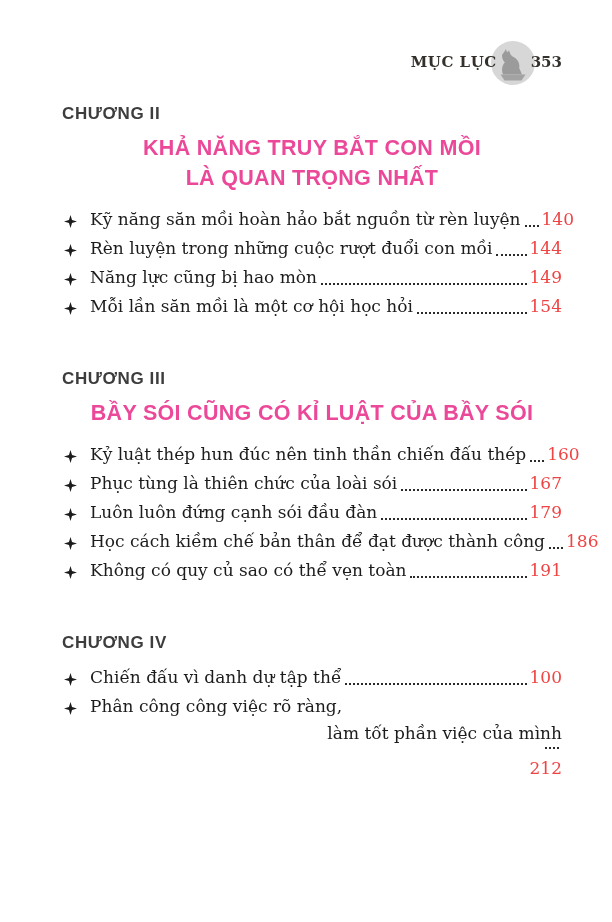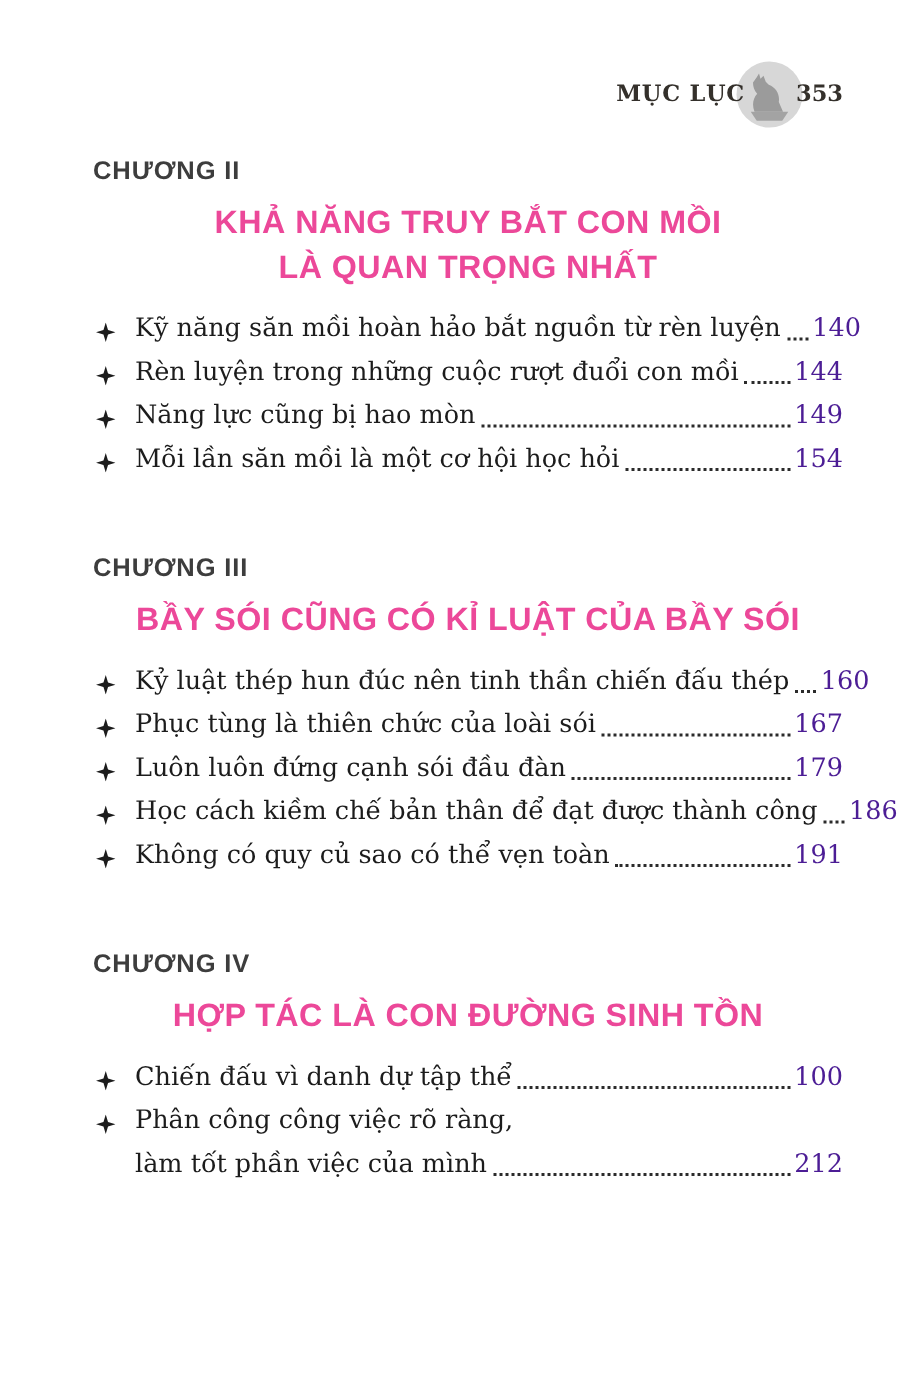--- a/index.html
+++ b/index.html
@@ -93,27 +93,28 @@
   }
   .leader {
     flex: 1 1 auto;
     min-width: 14px;
     border-bottom: 2px dotted #2b2b2b;
     margin: 0 3px 6px 4px;
   }
   .toc-page {
     font-size: 17px;
     line-height: 27px;
-    color: #4c1d95;
+    color: #ef4444;
   }
   .toc-cont {
     display: flex;
     align-items: flex-end;
     height: 29px;
     padding-left: 28px; 
+    flex-direction: column;
   }
 </style>
 </head>
 <body>
 
 <div class="page">
 
   <div class="running-header">
     <span class="header-title">MỤC LỤC</span>
     <span class="moon-wolf">
@@ -232,23 +233,20 @@
             </span>
           <span class="toc-title">Không có quy củ sao có thể vẹn toàn</span>
           <span class="leader"></span>
           <span class="toc-page">191</span>
         </div>
       </div>
     </div>
 
     <div class="toc-section">
       <div class="chapter-label">CHƯƠNG IV</div>
-      <div class="section-title">
-        <div>HỢP TÁC LÀ CON ĐƯỜNG SINH TỒN</div>
-      </div>
       <div class="toc-list">
         <div class="toc-item">
           <span class="bullet">
               <svg viewBox="0 0 12 12">
                 <path fill="currentColor" d="M6 0 L7.4 4.6 L12 6 L7.4 7.4 L6 12 L4.6 7.4 L0 6 L4.6 4.6 Z"></path>
               </svg>
             </span>
           <span class="toc-title">Chiến đấu vì danh dự tập thể</span>
           <span class="leader"></span>
           <span class="toc-page">100</span>

